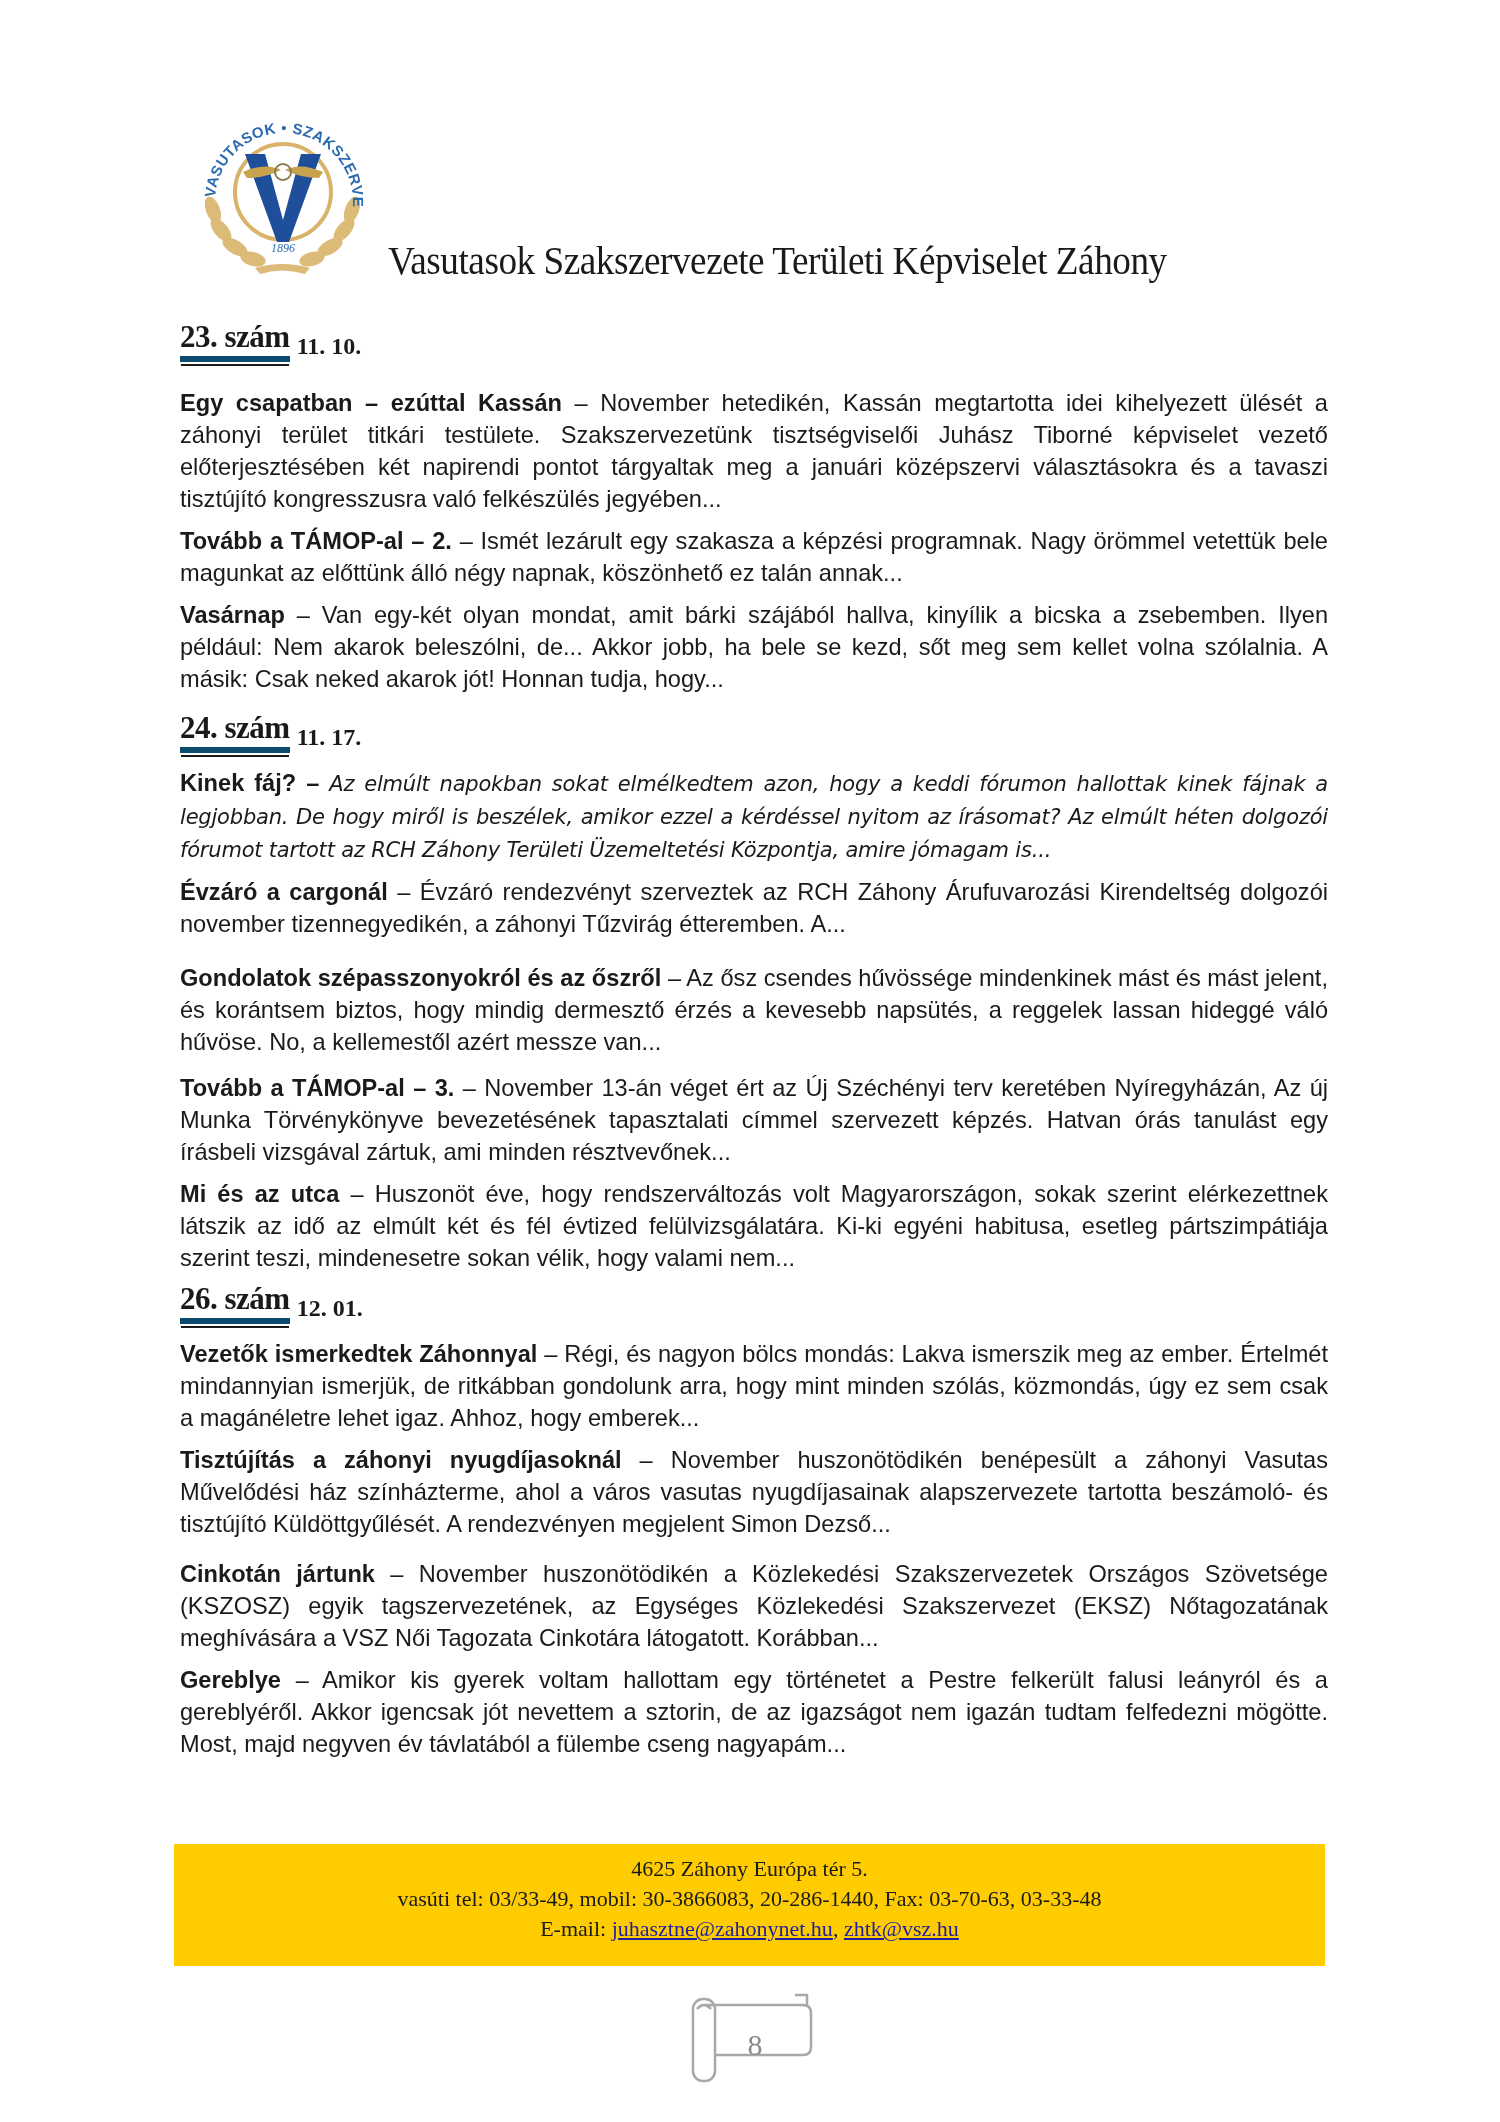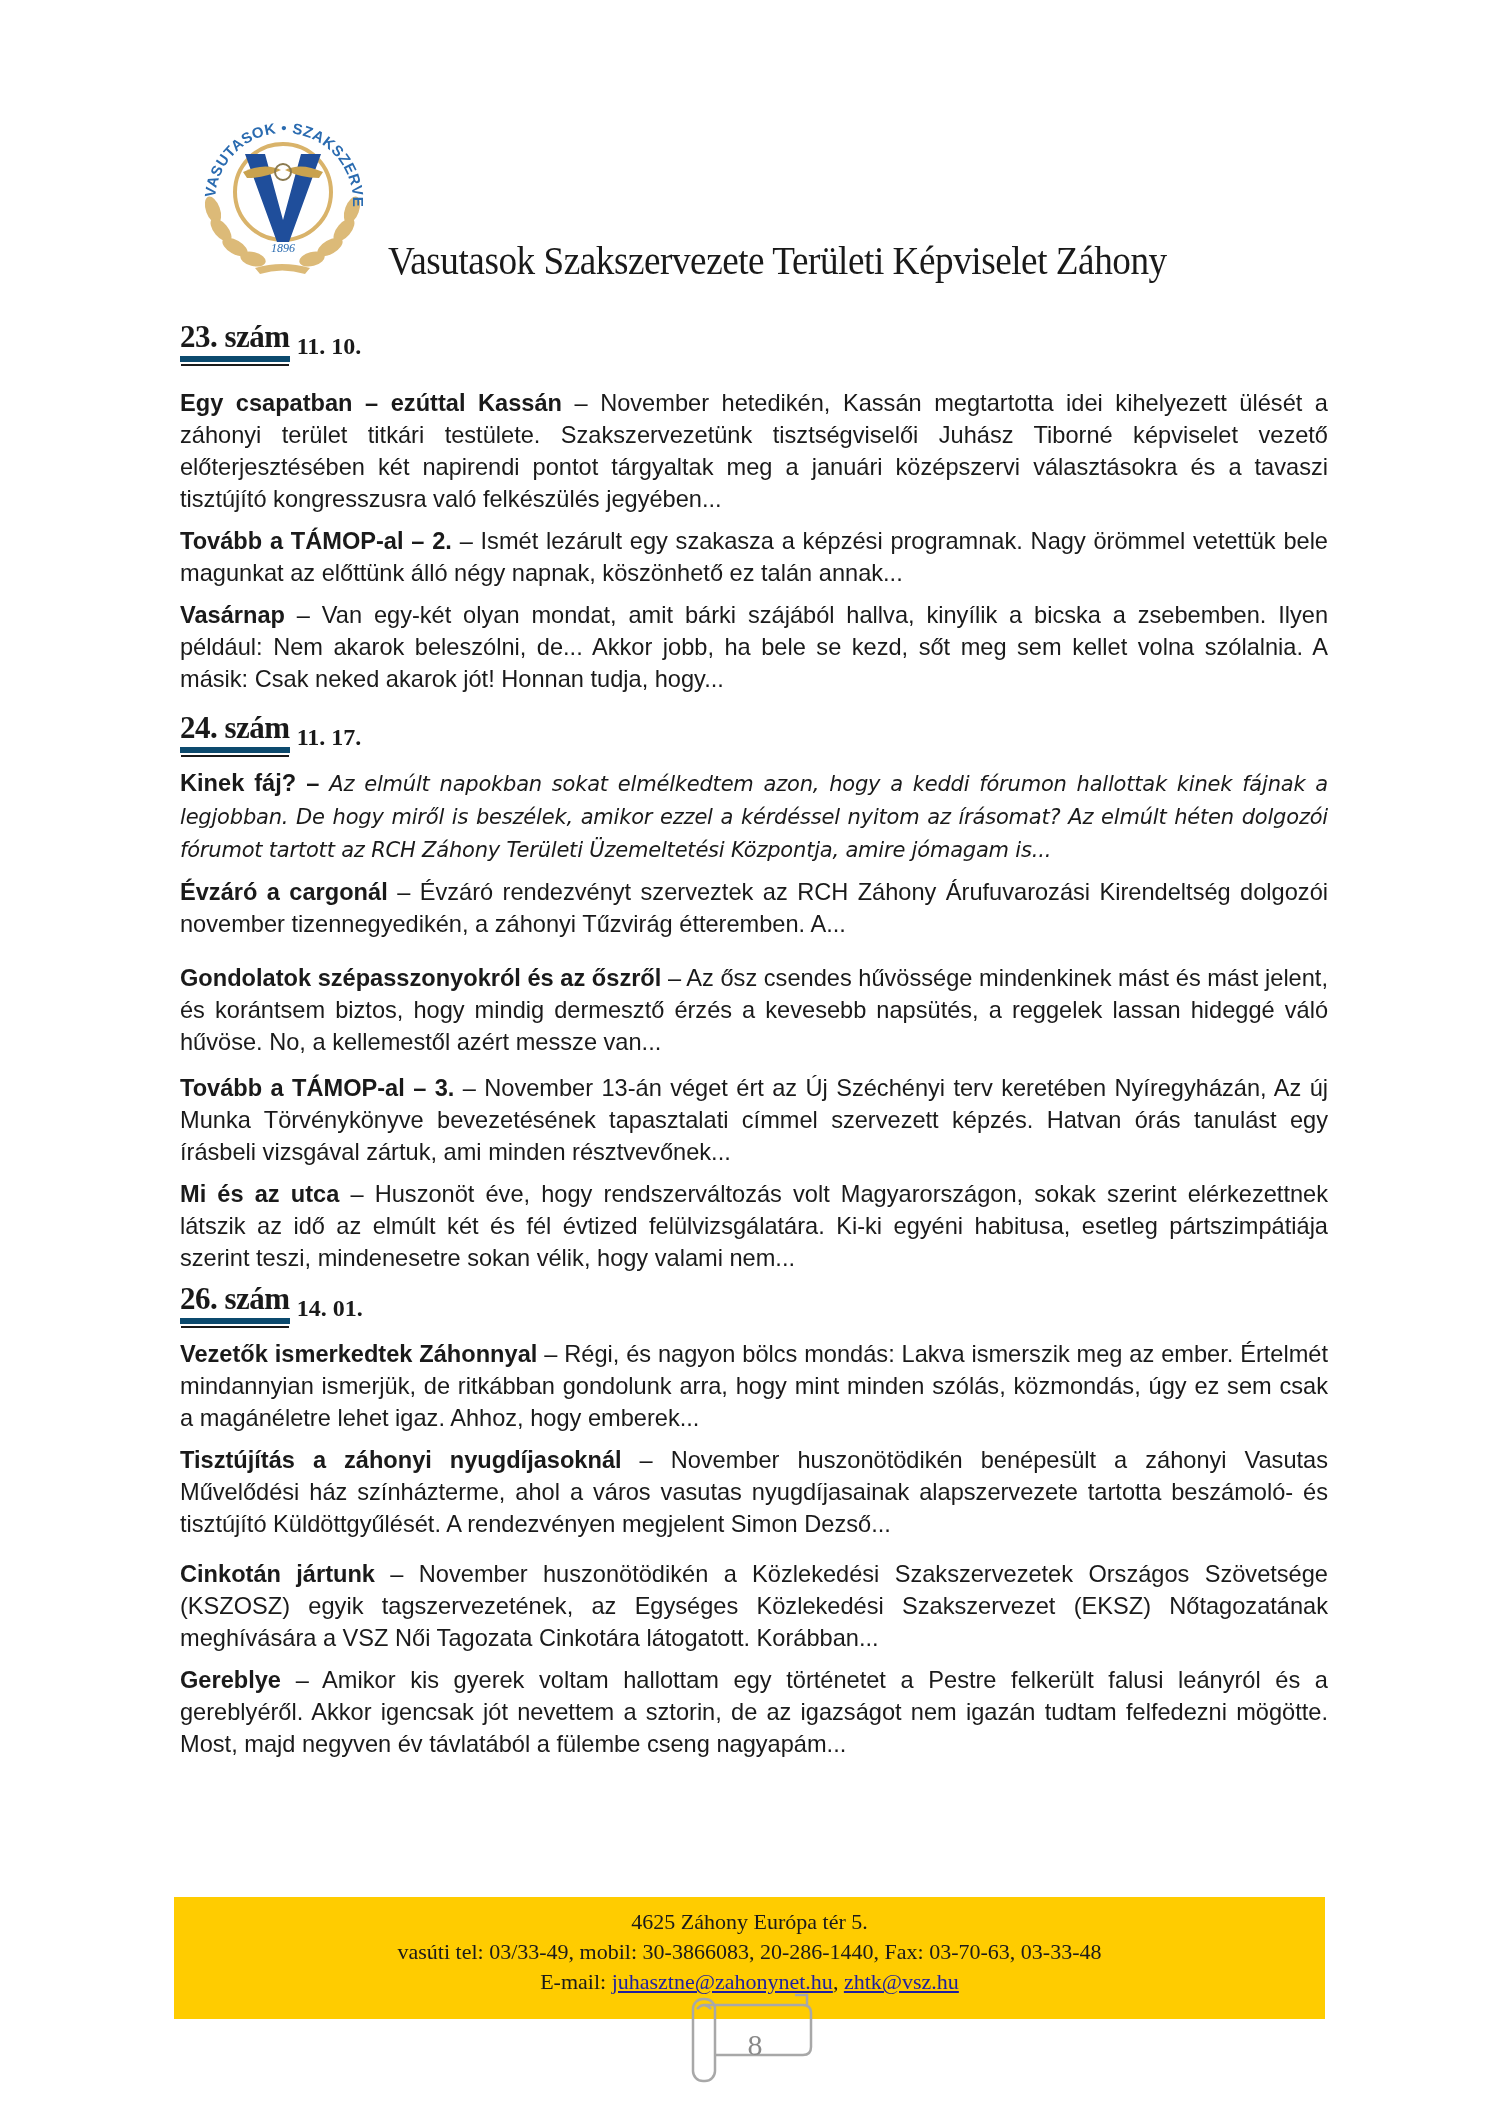--- a/index.html
+++ b/index.html
@@ -24,21 +24,21 @@
   }
   .issue-date { font-size:24px; line-height:32px; margin-left:7px; }
   .article {
     font-family:"Liberation Sans", sans-serif; font-size:23.6px; line-height:32px;
     text-align:justify; margin:0; color:#1a1a1a;
   }
   .article .title { font-weight:bold; }
   .article .lead-italic { font-style:italic; font-family:"DejaVu Sans", sans-serif; font-size:21px; letter-spacing:-0.2px; }
   .article .dash { font-weight:bold; }
   .footer-band {
-    position:absolute; left:174px; top:1897px; width:1151px; height:122px;
+    position:absolute; left:174px; top:1844px; width:1151px; height:122px;
     background:#FFCC00;
     font-family:"Liberation Serif", serif; font-size:22px; line-height:30px;
     text-align:center; color:#1a1a1a;
   }
   .footer-band .line { display:block; }
   .footer-band .line:first-child { margin-top:10px; }
   .footer-band a { color:#1f1fa0; text-decoration:underline; }
   .page-scroll { position:absolute; left:683px; top:1987px; width:140px; height:100px; }
   .page-num {
     position:absolute; left:735px; top:2028px; width:40px; text-align:center;
@@ -123,21 +123,21 @@
       <span class="title">Tovább a TÁMOP-al – 3.</span><span> – </span><span>November 13-án véget ért az Új Széchényi terv keretében Nyíregyházán, Az új Munka Törvénykönyve bevezetésének tapasztalati címmel szervezett képzés. Hatvan órás tanulást egy írásbeli vizsgával zártuk, ami minden résztvevőnek...</span>
     </p>
     <p class="article" style="margin-top:10px;">
       <span class="title">Mi és az utca</span><span> – </span><span>Huszonöt éve, hogy rendszerváltozás volt Magyarországon, sokak szerint elérkezettnek látszik az idő az elmúlt két és fél évtized felülvizsgálatára. Ki-ki egyéni habitusa, esetleg pártszimpátiája szerint teszi, mindenesetre sokan vélik, hogy valami nem...</span>
     </p>
   </section>
 
   <section style="margin-top:6px;">
     <div class="issue-head">
       <span class="issue-num">26. szám</span>
-      <span class="issue-date">14. 01.</span>
+      <span class="issue-date">12. 01.</span>
     </div>
     <p class="article" style="margin-top:14px;">
       <span class="title">Vezetők ismerkedtek Záhonnyal</span><span> – </span><span>Régi, és nagyon bölcs mondás: Lakva ismerszik meg az ember. Értelmét mindannyian ismerjük, de ritkábban gondolunk arra, hogy mint minden szólás, közmondás, úgy ez sem csak a magánéletre lehet igaz. Ahhoz, hogy emberek...</span>
     </p>
     <p class="article" style="margin-top:10px;">
       <span class="title">Tisztújítás a záhonyi nyugdíjasoknál</span><span> – </span><span>November huszonötödikén benépesült a záhonyi Vasutas Művelődési ház színházterme, ahol a város vasutas nyugdíjasainak alapszervezete tartotta beszámoló- és tisztújító Küldöttgyűlését. A rendezvényen megjelent Simon Dezső...</span>
     </p>
     <p class="article" style="margin-top:18px;">
       <span class="title">Cinkotán jártunk</span><span> – </span><span>November huszonötödikén a Közlekedési Szakszervezetek Országos Szövetsége (KSZOSZ) egyik tagszervezetének, az Egységes Közlekedési Szakszervezet (EKSZ) Nőtagozatának meghívására a VSZ Női Tagozata Cinkotára látogatott. Korábban...</span>
     </p>

